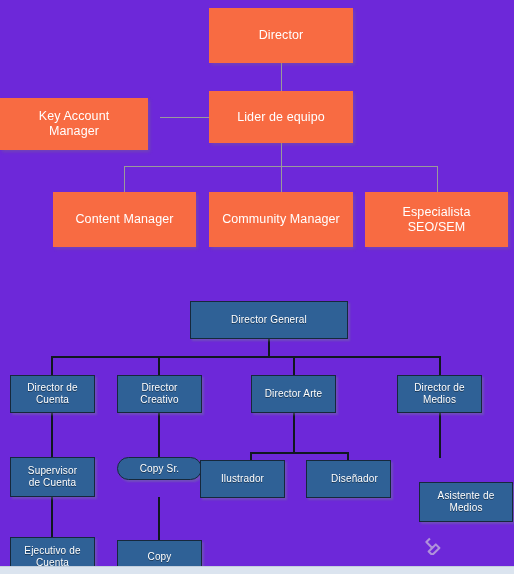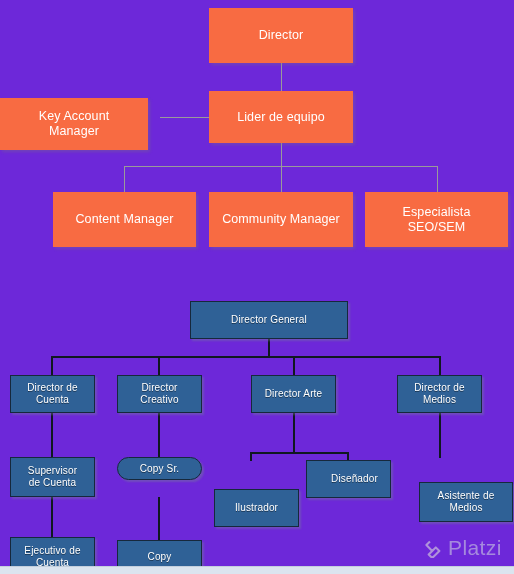--- a/index.html
+++ b/index.html
@@ -144,31 +144,30 @@
     <div class="node" style="left:10px;  top:375px; width:85px;  height:38px;">Director de
 Cuenta</div>
     <div class="node" style="left:117px; top:375px; width:85px;  height:38px;">Director
 Creativo</div>
     <div class="node" style="left:251px; top:375px; width:85px;  height:38px;">Director Arte</div>
     <div class="node" style="left:397px; top:375px; width:85px;  height:38px;">Director de
 Medios</div>
     <div class="node" style="left:10px; top:457px; width:85px; height:40px;">Supervisor
 de Cuenta</div>
     <div class="node" style="left:117px; top:457px; width:85px;  height:23px;border-radius:20px;">Copy Sr.</div>
-    <div class="node" style="left:214px; top:460px; width:85px;  height:38px;margin-top:29px;">Ilustrador</div>
+    <div class="node" style="left:200px; top:460px; width:85px;  height:38px;">Ilustrador</div>
     <div class="node" style="left:306px; top:460px; width:85px;  height:38px;padding-left:12px;">Diseñador</div>
     <div class="node" style="left:397px; top:482px; width:94px;  height:40px;margin-left:22px;">Asistente de
 Medios</div>
     <div class="node" style="left:10px; top:537px; width:85px; height:40px;">Ejecutivo de
 Cuenta</div>
     <div class="node" style="left:117px; top:540px; width:85px;  height:34px;">Copy</div>
   </div>
 
   <div class="watermark" style="left:424px; top:536px;">
     <svg class="wm-mark" viewBox="0 0 24 24">
       <path d="M7.5 3.2 L3 7.7 L10.4 15.1 L5.9 19.6 L10.4 24 L14.9 19.6 L19.4 15.1 L14.9 10.6 L10.4 15.1" fill="none" stroke="#e6eadb" stroke-width="2.6" stroke-linejoin="round"></path>
     </svg>
-    <span class="wm-text">Platzi</span>
   </div>
 
   <div class="bottom-strip"></div>
 
 </div>
 
 </body></html>

